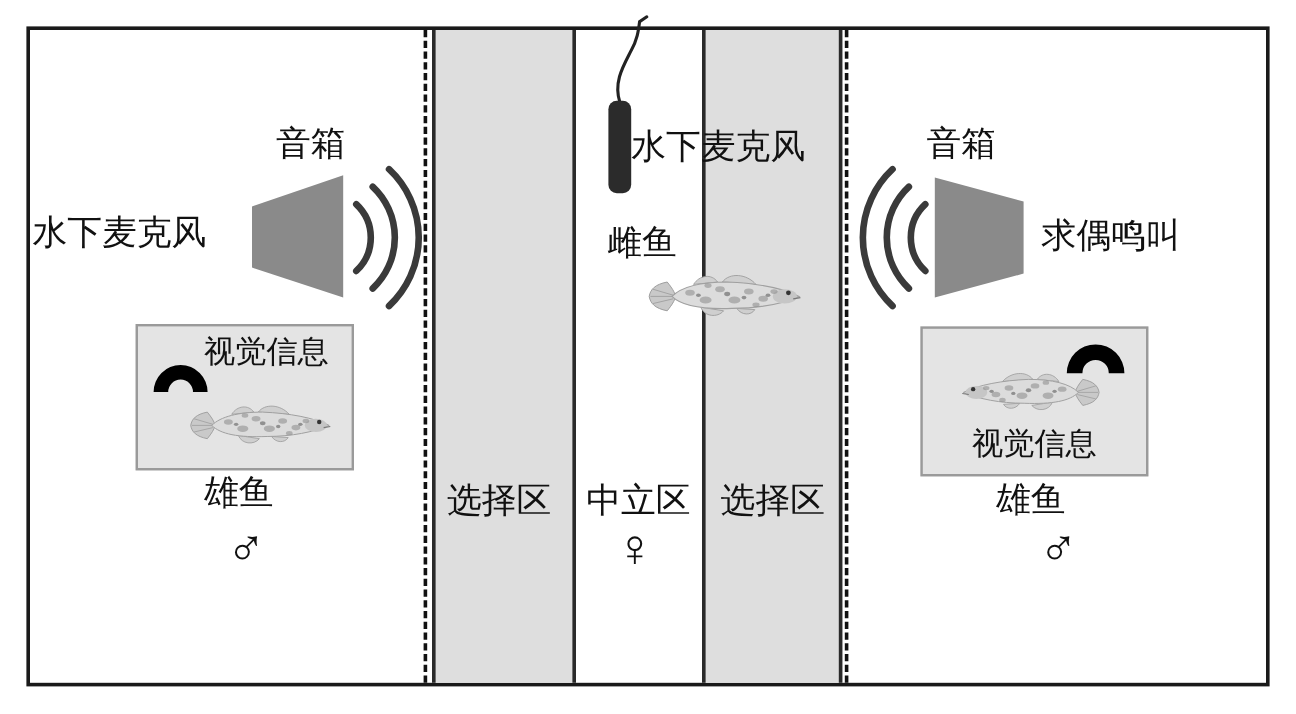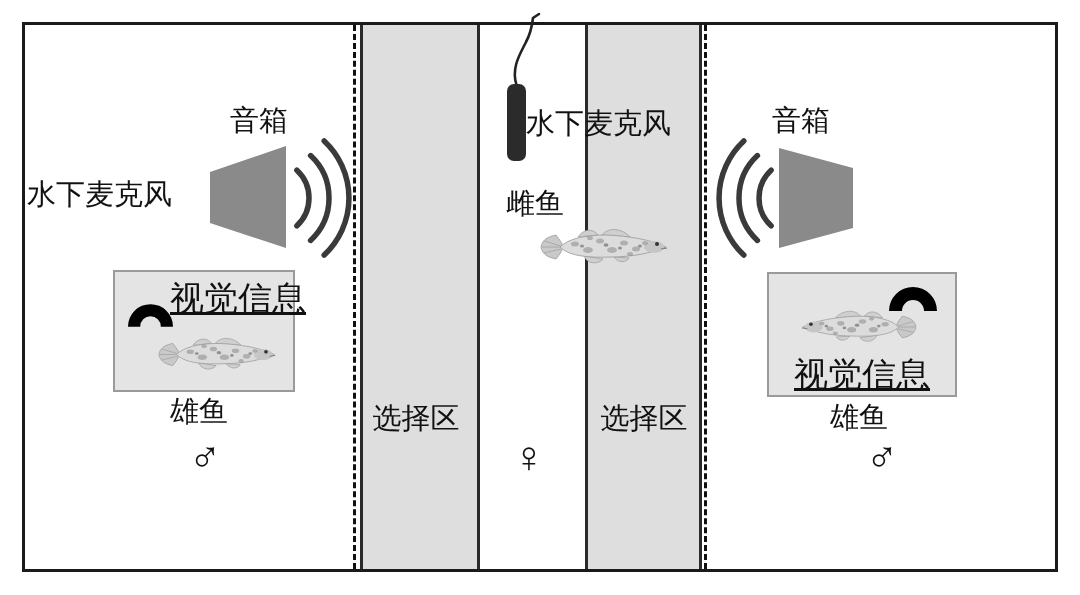--- a/index.html
+++ b/index.html
@@ -12,21 +12,21 @@
          font-family:"Liberation Serif","DejaVu Serif",serif;color:var(--text-color);}
   .abs{position:absolute;}
   .tank{left:22px;top:22px;width:1036px;height:550px;border:3px solid var(--tank-border);box-sizing:border-box;}
   .dashline{top:25px;height:544px;width:0;border-left:3px dashed var(--dashed-color);}
   .zone{top:25px;height:544px;background:var(--zone-fill);
         border-left:3px solid var(--zone-border);border-right:3px solid var(--zone-border);box-sizing:border-box;}
   .lbl{font-size:29px;line-height:1.1;white-space:nowrap;}
   .ctr{transform:translateX(-50%);}
   .gender{font-size:44px;line-height:1;font-weight:400;}
   .vbox{background:var(--visual-box-fill);border:2px solid var(--visual-box-border);box-sizing:border-box;}
-  .vbox .lbl{font-size:34px;text-decoration:underline;}
+  .vbox .lbl{font-size:26px;}
   .mic-body{background:var(--mic-fill);border-radius:7px;}
   .speaker-poly{fill:var(--speaker-fill);}
   .wave{fill:none;stroke:var(--wave-color);stroke-width:5.5;stroke-linecap:round;}
   .arc-icon-path{fill:var(--arc-icon-color);}
   .cable{fill:none;stroke:#222;stroke-width:2.6;stroke-linecap:round;}
   svg{display:block;overflow:visible;}
 </style>
 </head>
 <body>
 
@@ -70,20 +70,21 @@
   </svg>
 
   <div class="abs tank"></div>
 
   <div class="abs dashline" style="left:353px;"></div>
   <div class="abs zone" style="left:360px;width:120px;"></div>
   <div class="abs zone" style="left:585px;width:117px;"></div>
   <div class="abs dashline" style="left:704px;"></div>
 
   <div class="abs lbl ctr" style="left:416px;top:403px;">选择区</div>
+  <div class="abs lbl ctr" style="left:532px;top:403px;">中立区</div>
   <div class="abs lbl ctr" style="left:644px;top:403px;">选择区</div>
 
   <div class="abs lbl ctr" style="left:259px;top:105px;">音箱</div>
   <div class="abs lbl" style="left:27px;top:179px;">水下麦克风</div>
 
   <svg class="abs" style="left:210px;top:146px;" width="76" height="102" viewBox="0 0 76 102">
     <polygon class="speaker-poly" points="0,26 76,0 76,102 0,77"></polygon>
   </svg>
 
   <svg class="abs" style="left:293px;top:136px;" width="64" height="124" viewBox="0 0 64 124">
@@ -111,20 +112,21 @@
   <div class="abs mic-body" style="left:507px;top:84px;width:19px;height:77px;"></div>
   <div class="abs lbl" style="left:526px;top:108px;">水下麦克风</div>
 
   <div class="abs lbl" style="left:506px;top:188px;">雌鱼</div>
   <svg class="abs" style="left:540px;top:226px;" width="130" height="42" viewBox="0 0 130 42">
       <use href="#fish-shape"></use>
     </svg>
   <div class="abs gender ctr" style="left:529px;top:436px;">♀</div>
 
   <div class="abs lbl ctr" style="left:801px;top:105px;">音箱</div>
+  <div class="abs lbl" style="left:868px;top:182px;">求偶鸣叫</div>
 
   <svg class="abs" style="left:711px;top:136px;" width="64" height="124" viewBox="0 0 64 124">
     <g transform="translate(64,0) scale(-1,1)">
       <path class="wave" d="M3.9 34.2 A38 38 0 0 1 3.9 89.8"></path>
       <path class="wave" d="M17.6 19.6 A58 58 0 0 1 17.6 104.4"></path>
       <path class="wave" d="M31.2 5 A78 78 0 0 1 31.2 119"></path>
     </g>
   </svg>
 
   <svg class="abs" style="left:779px;top:148px;" width="74" height="100" viewBox="0 0 74 100">

